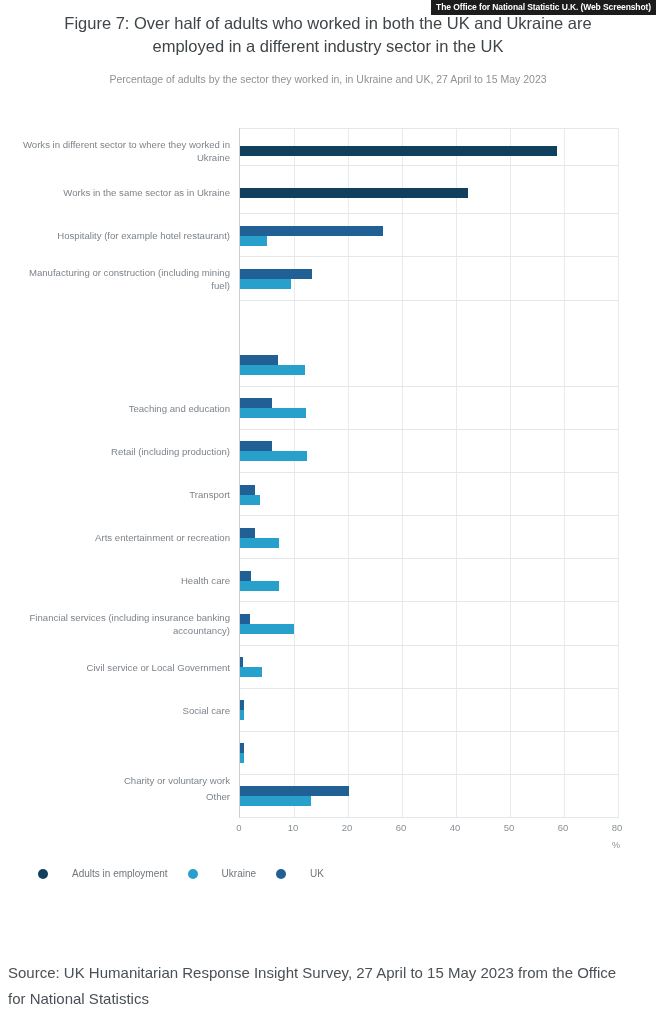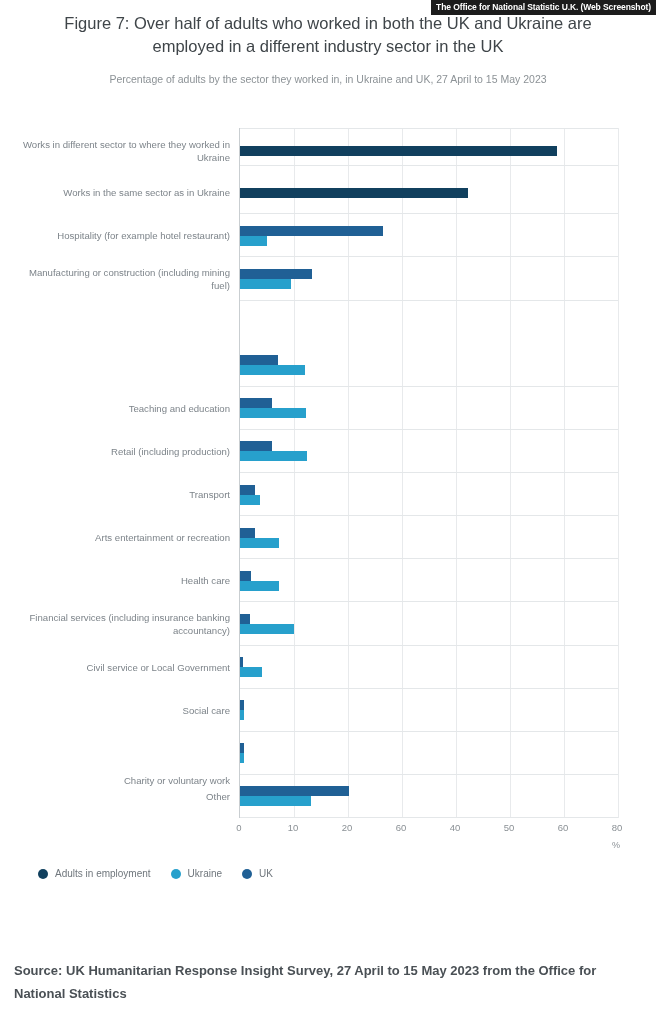--- a/index.html
+++ b/index.html
@@ -146,44 +146,43 @@
     position: absolute;
     left: 38px;
     top: 868px;
     display: flex;
     align-items: center;
     gap: 20px;
   }
   .legend-item {
     display: flex;
     align-items: flex-end;
-    gap: 7px;
+    gap: 24px;
   }
   .legend-dot {
     width: 10px;
     height: 10px;
     border-radius: 50%;
     display: inline-block;
   }
   .legend-text {
     font-size: 10px;
     color: #6f767c;
   }
 
   
   #source {
     position: absolute;
     left: 8px;
     top: 960px;
     width: 620px;
-    font-size: 13px;
-    font-weight: bold;
+    font-size: 15px;
+    font-weight: normal;
     color: #4a5055;
     line-height: 1.75;
-    margin-left: 6px;
   }
 </style>
 </head>
 <body>
 
 <div id="watermark">The Office for National Statistic U.K. (Web Screenshot)</div>
 
 <div id="header">
   <div id="fig-title">Figure 7: Over half of adults who worked in both the UK and Ukraine are employed in a different industry sector in the UK</div>
   <div id="fig-subtitle">Percentage of adults by the sector they worked in, in Ukraine and UK, 27 April to 15 May 2023</div>

